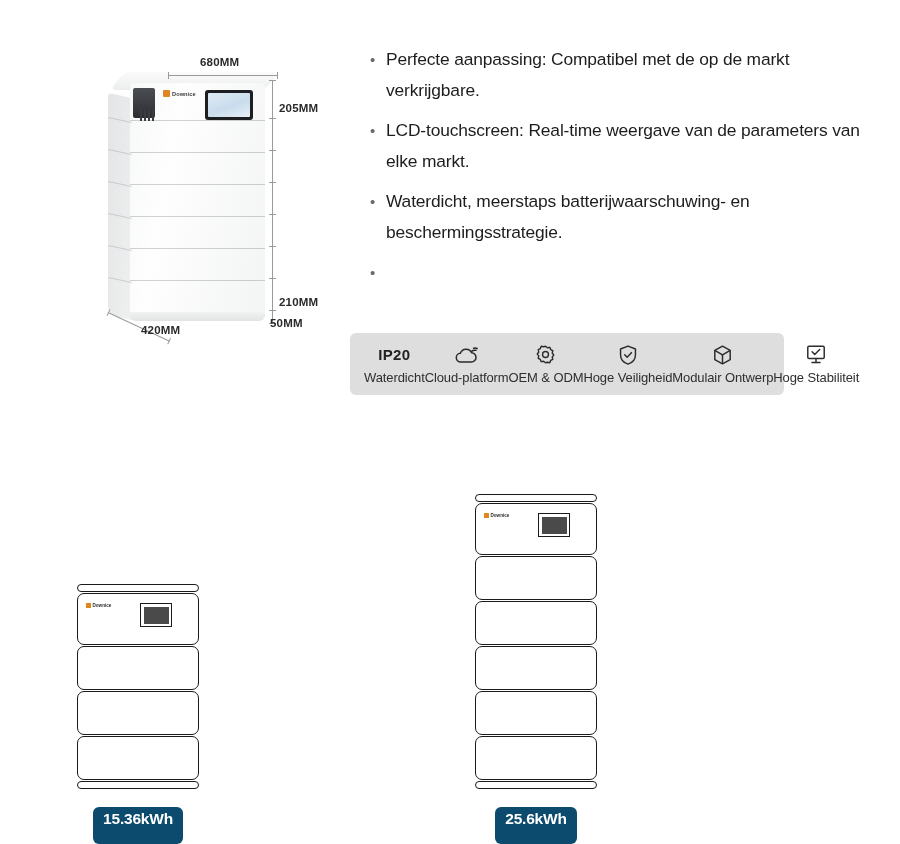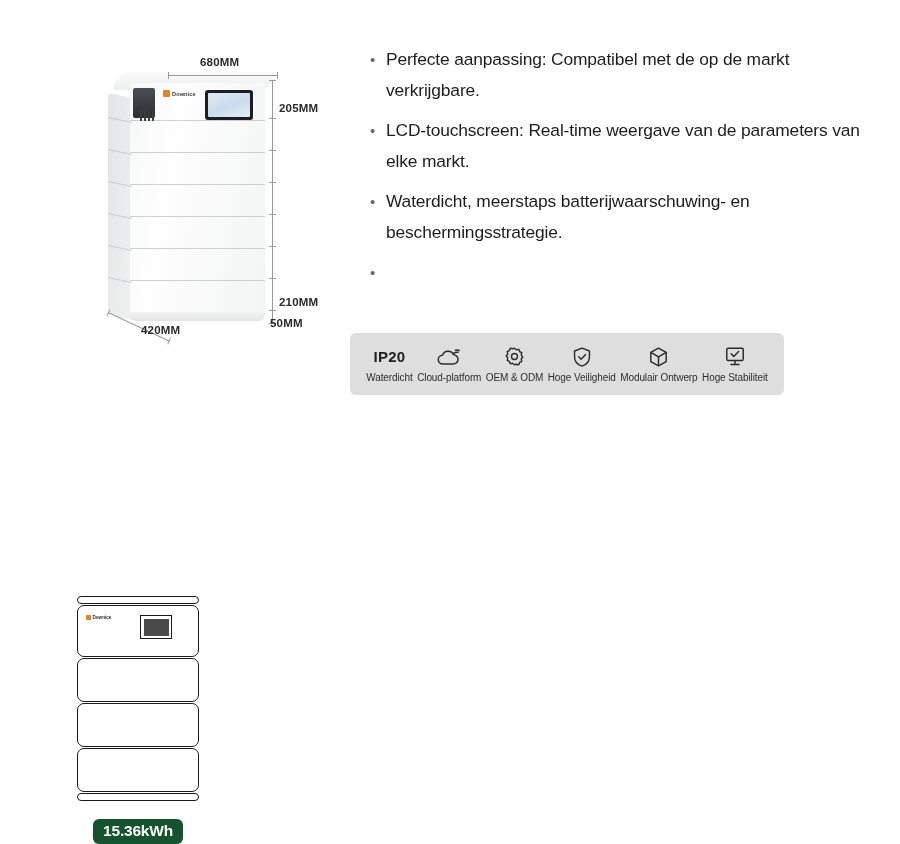--- a/index.html
+++ b/index.html
@@ -218,21 +218,21 @@
   }
   .badge-icon svg { display: block; }
   .badge-ip {
     font-size: 15px;
     font-weight: 700;
     color: #222;
     line-height: 22px;
     letter-spacing: .3px;
   }
   .badge-label {
-    font-size: 10px;
+    font-size: 13px;
     color: #2e2e2e;
     white-space: nowrap;
     letter-spacing: -.1px;
   }
 
   
   #stacks-section {
     position: absolute;
     left: 0; top: 420px;
     width: 900px; height: 424px;
@@ -304,26 +304,26 @@
     border: 1.6px solid #1a1a1a;
     background: #fff;
     padding: 2.5px;
   }
   .stack-lcd-inner {
     width: 100%; height: 100%;
     background: #4a4a4a;
   }
   .stack-badge {
     margin-top: 18px;
-    background: #14532d;
+    background: #0c4a6e;
     color: #ffffff;
     font-size: 15.5px;
     font-weight: 700;
     letter-spacing: -.2px;
-    padding: 3px 10px 4px;
+    padding: 3px 10px 16px;
     border-radius: 6px;
     white-space: nowrap;
   }
 </style>
 </head>
 <body>
 
 <div id="top-section">
 
   <div>
@@ -476,15 +476,36 @@
       </div>
       <div class="stack-module"></div>
       <div class="stack-module"></div>
       <div class="stack-module"></div>
       <div class="stack-foot"></div>
     </div>
     <div class="stack-badge">15.36kWh</div>
   </div>
 
 
+  <div class="stack-wrap" id="stack-2">
+    <div class="stack-tower">
+      <div class="stack-cap"></div>
+      <div class="stack-head">
+        <div class="stack-logo">
+          <span class="stack-logo-mark"></span>
+          <span class="stack-logo-text">Downice</span>
+        </div>
+        <div class="stack-lcd">
+          <div class="stack-lcd-inner"></div>
+        </div>
+      </div>
+      <div class="stack-module"></div>
+      <div class="stack-module"></div>
+      <div class="stack-module"></div>
+      <div class="stack-module"></div>
+      <div class="stack-module"></div>
+      <div class="stack-foot"></div>
+    </div>
+    <div class="stack-badge">25.6kWh</div>
+  </div>
 
 
 </div>
 
 </body></html>

